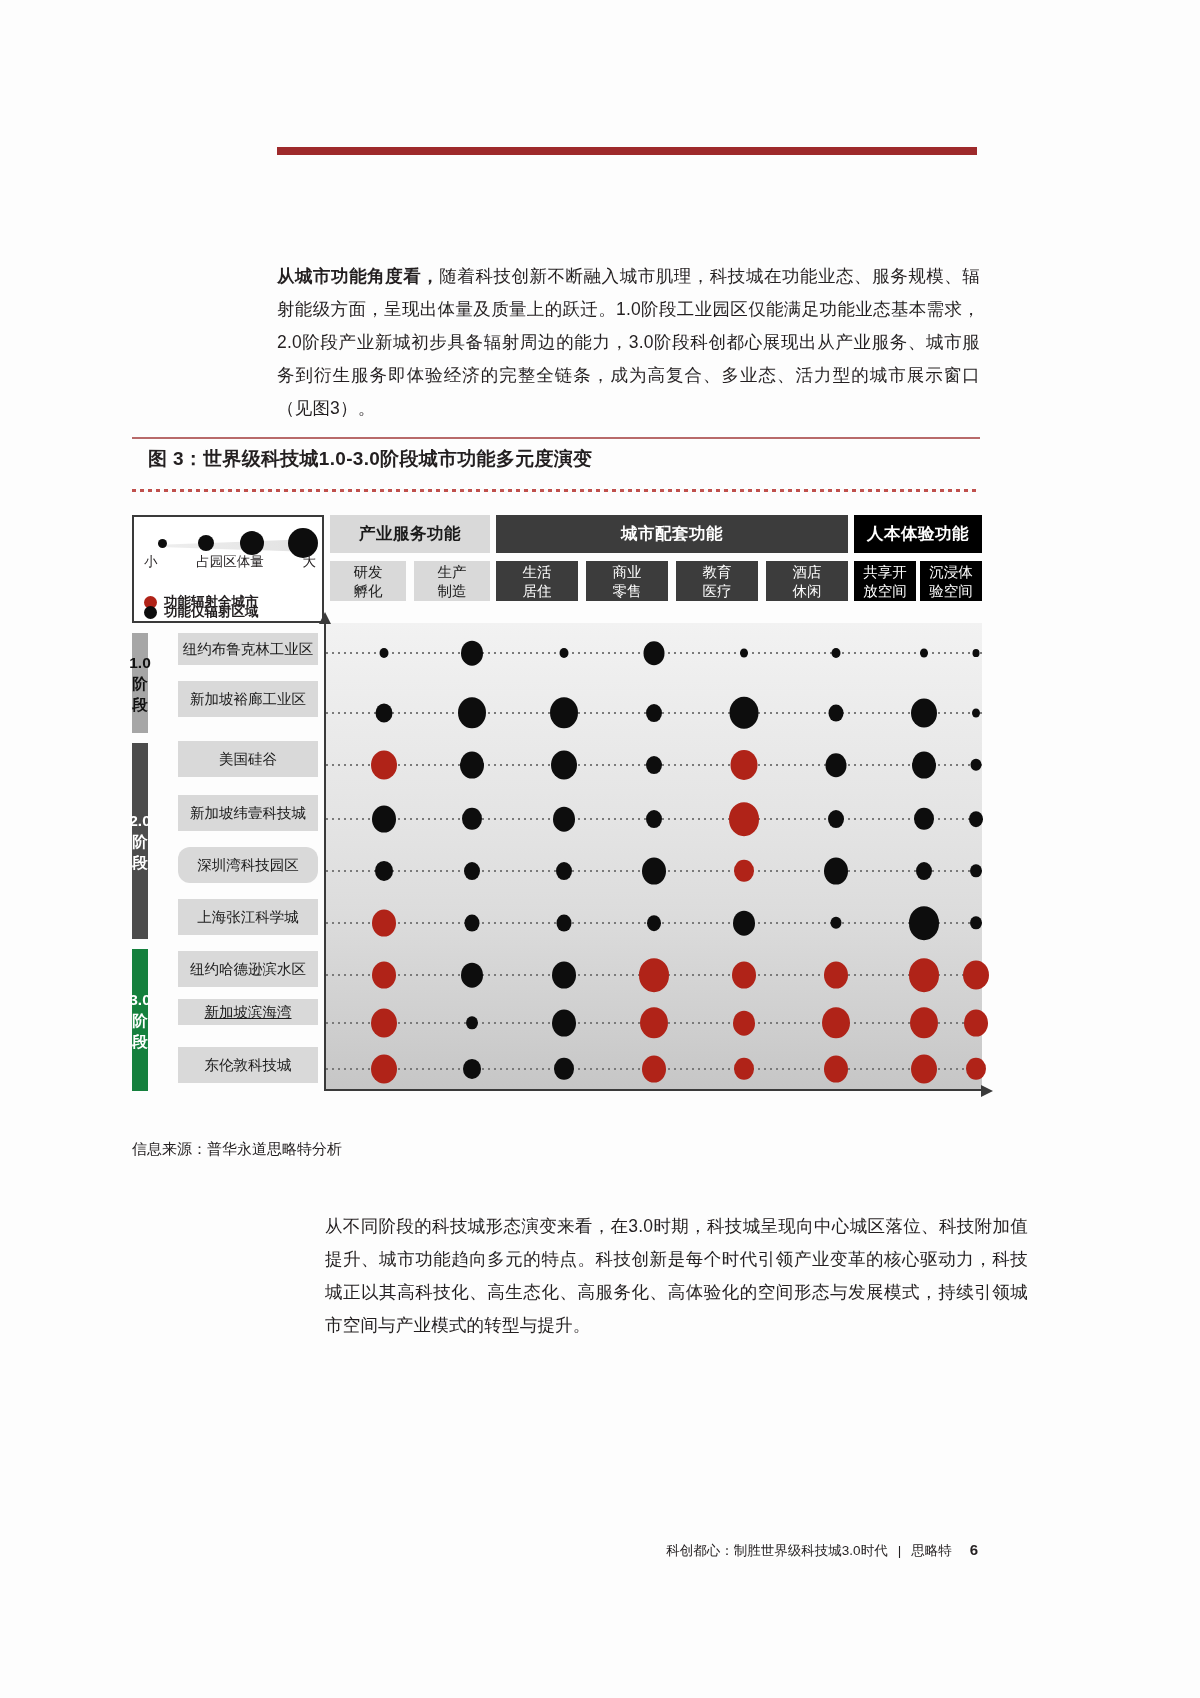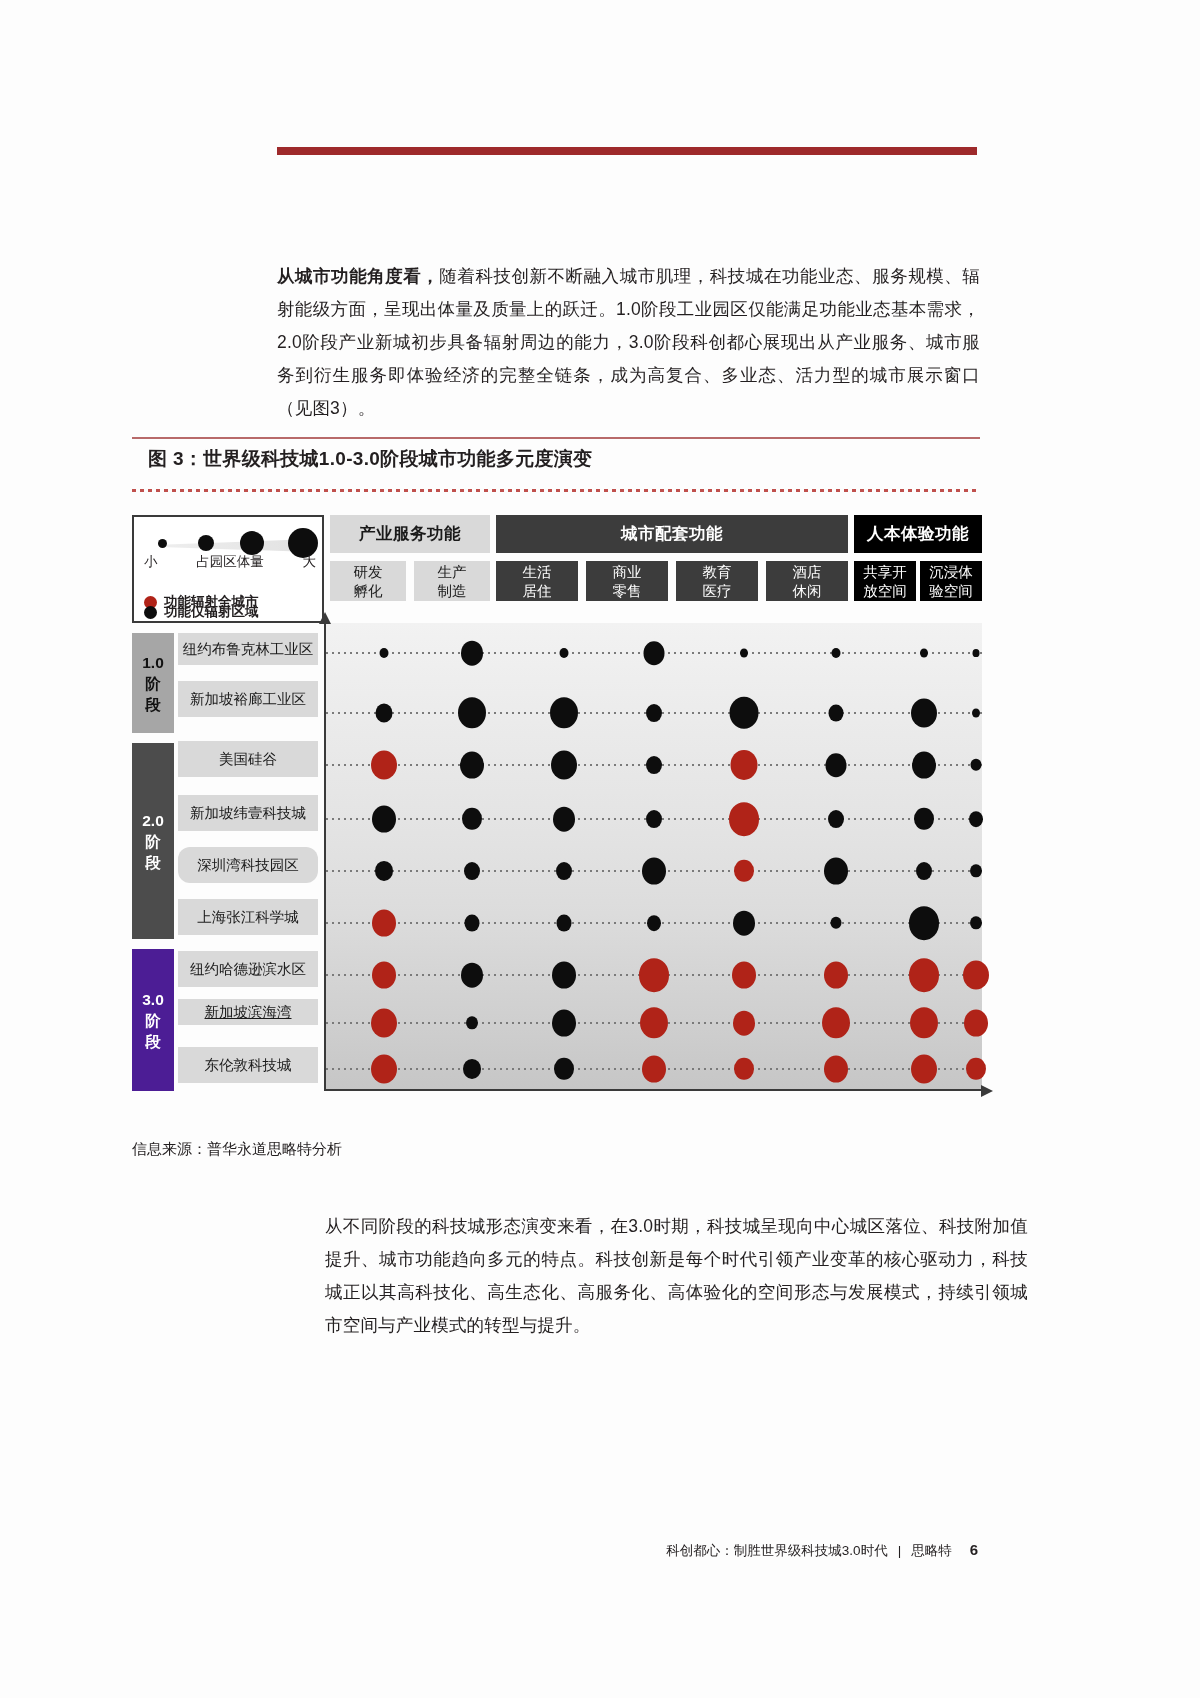--- a/index.html
+++ b/index.html
@@ -173,31 +173,31 @@
   .bubble {
     position: absolute;
     border-radius: 50%;
     transform: translate(-50%, -50%);
   }
 
   
   .stage {
     position: absolute;
     left: 0;
-    width: 42px;
+    width: 16px;
     display: flex; flex-direction: column;
     align-items: center; justify-content: center;
     font-weight: bold;
     font-size: 15.5px;
     line-height: 21px;
     text-align: center;
   }
   .stage-1 { background: #a6a6a6; color: #111; }
   .stage-2 { background: #4c4c4c; color: #fff; }
-  .stage-3 { background: #4c1d95; color: #fff; }
+  .stage-3 { background: #15803d; color: #fff; }
 
   .rowlabel {
     position: absolute;
     left: 46px;
     width: 140px;
     background: #d9d9d9;
     color: #1a1a1a;
     font-size: 14.5px;
     line-height: 19px;
     display: flex; align-items: center; justify-content: center;

